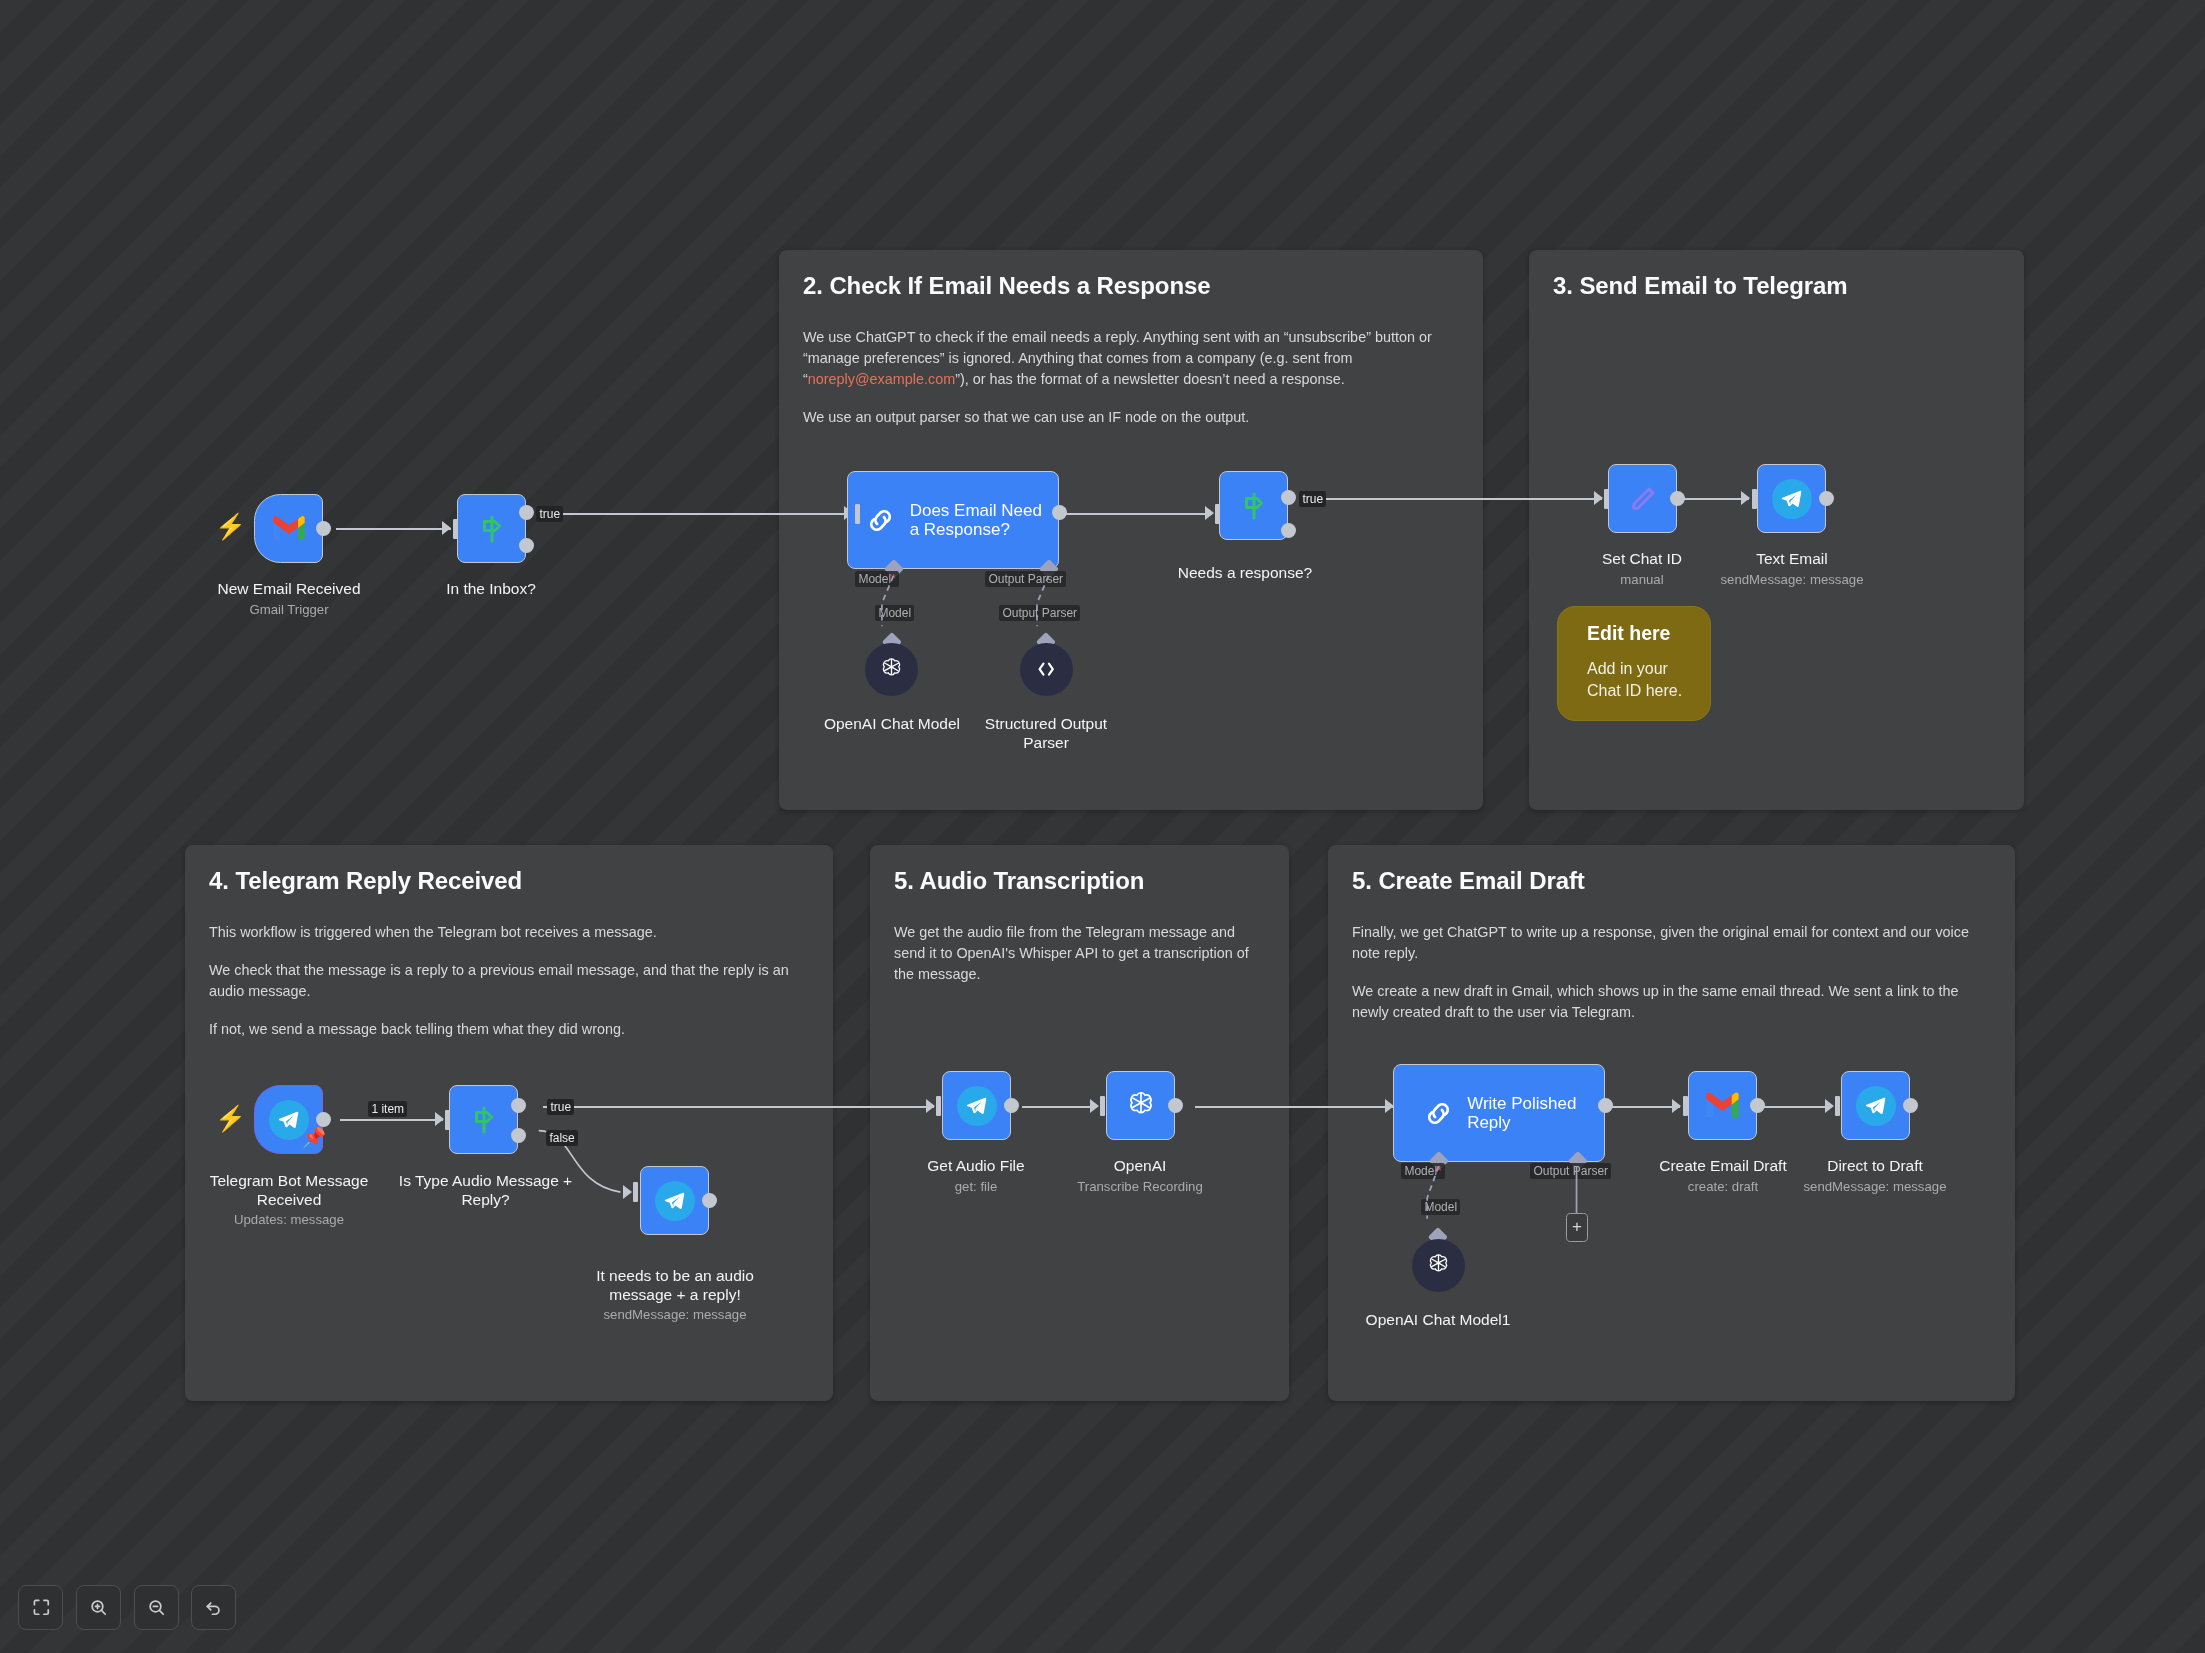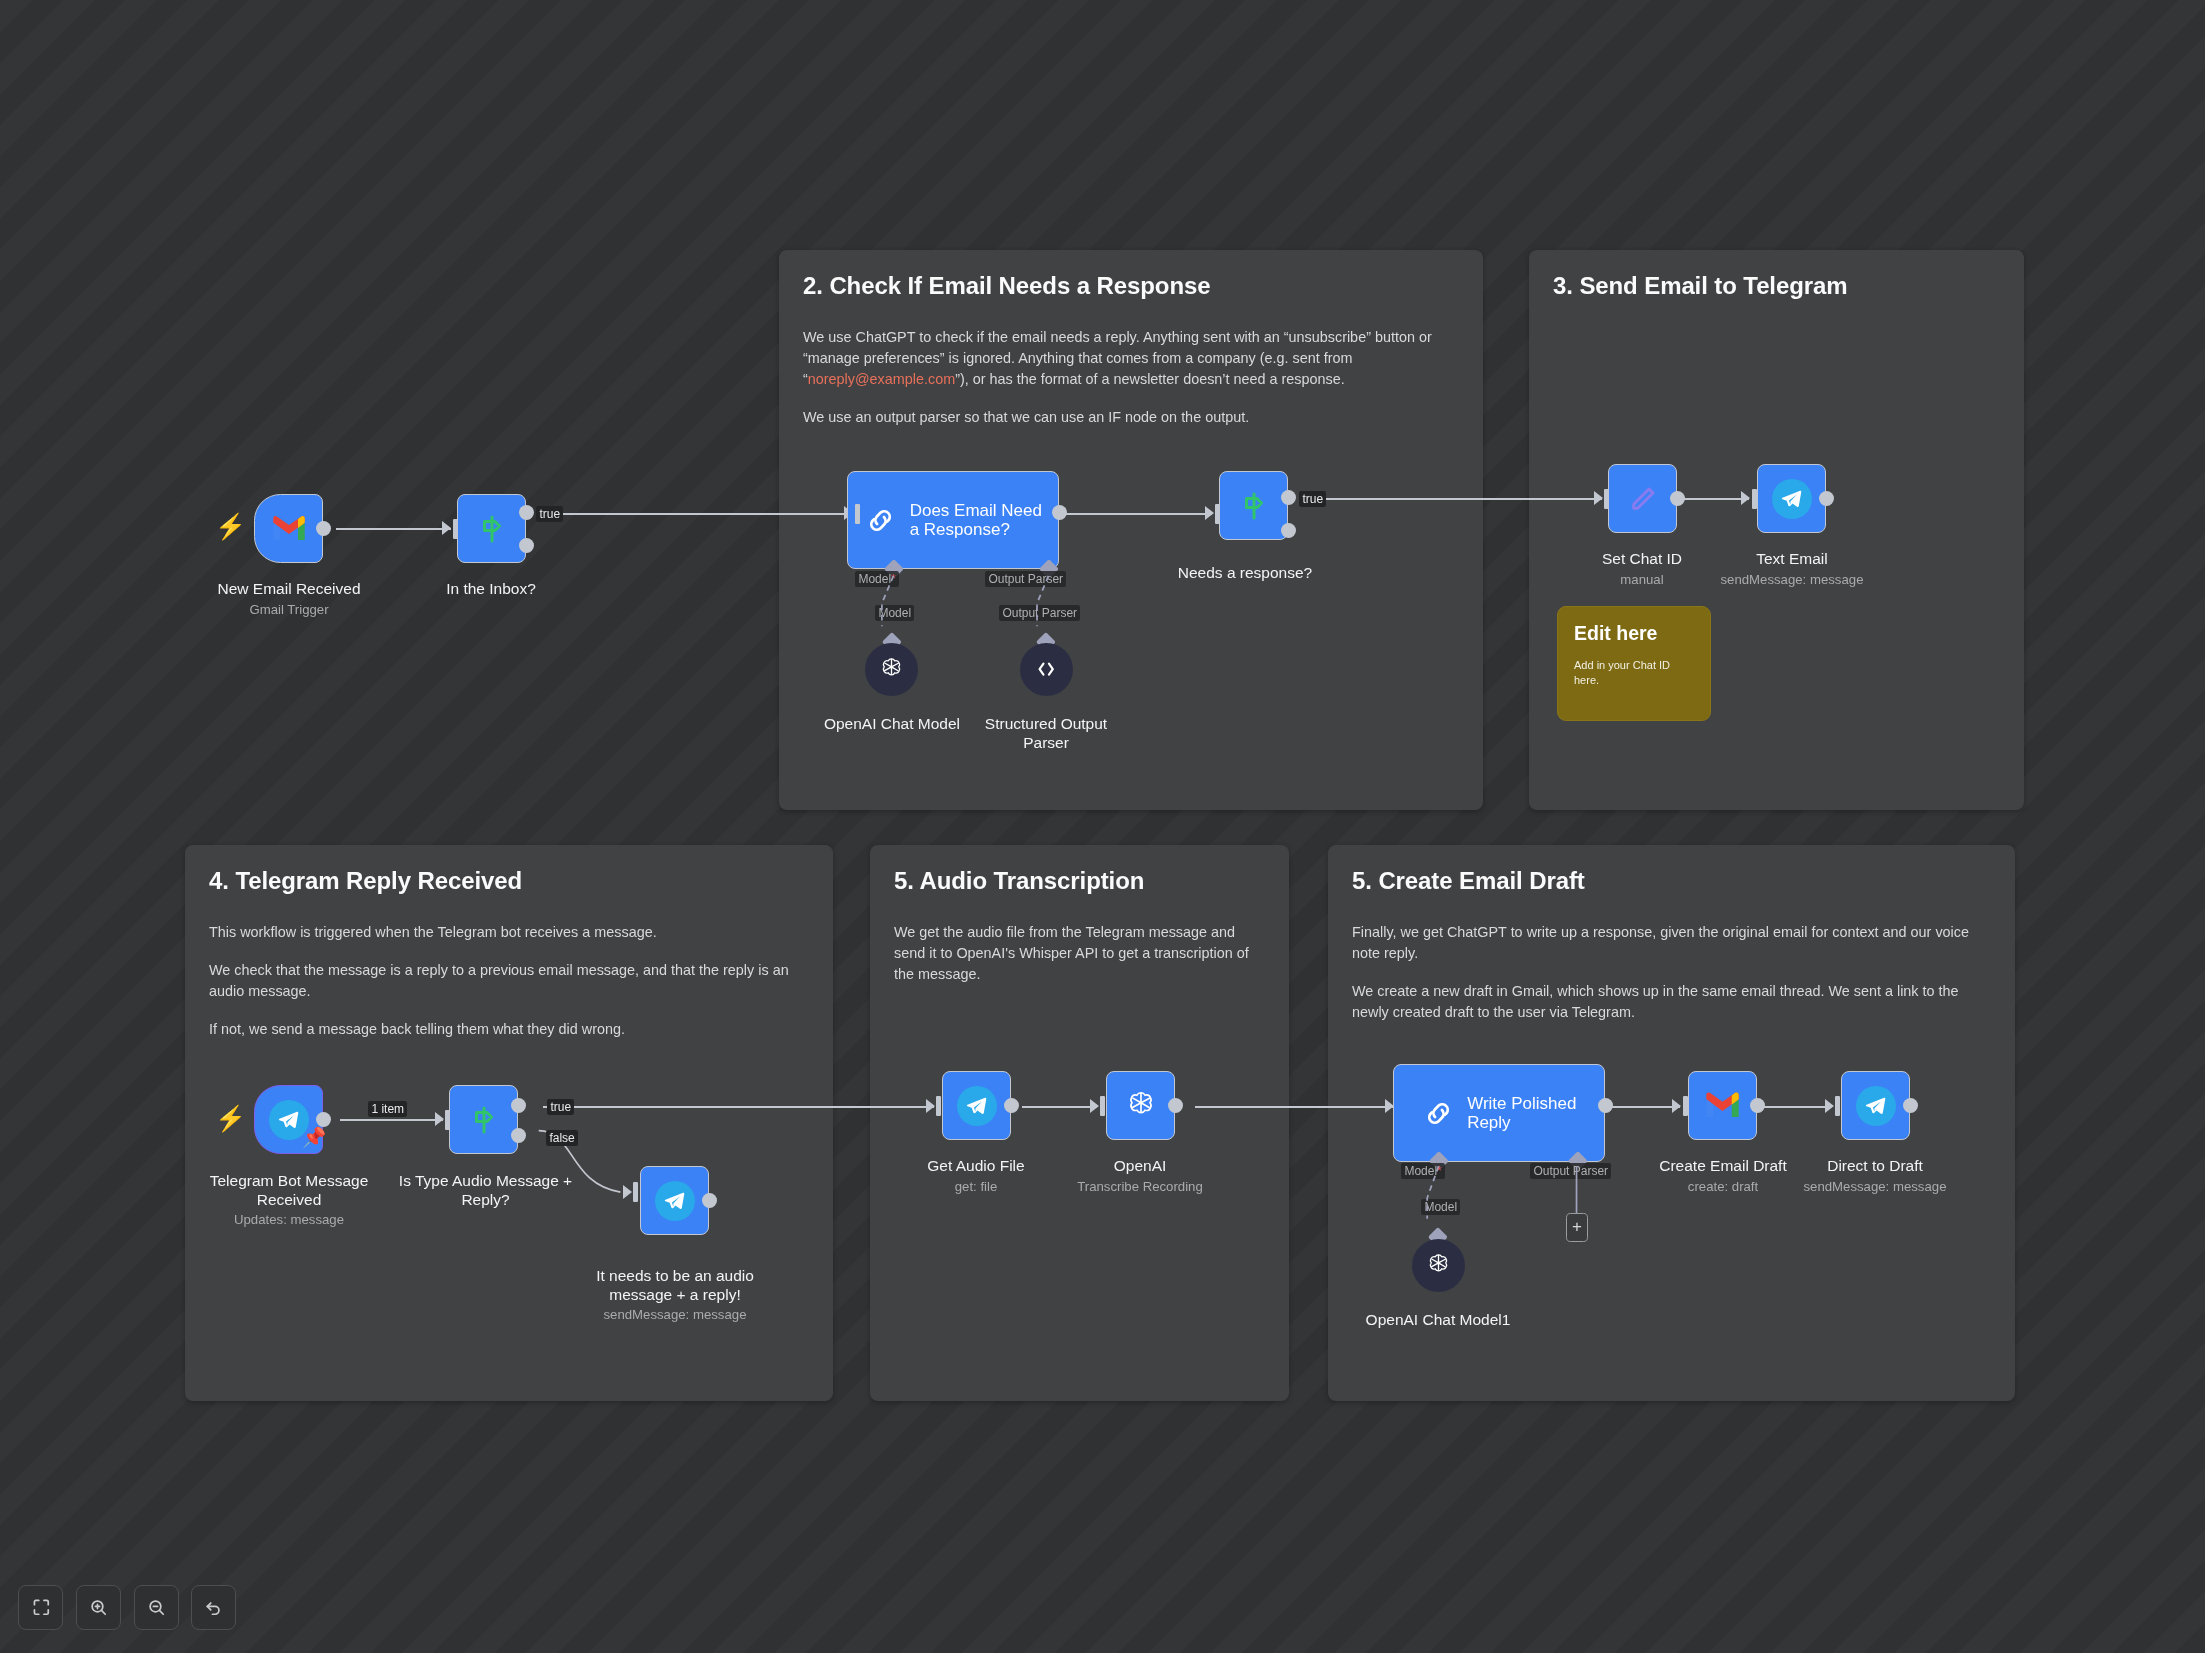--- a/index.html
+++ b/index.html
@@ -30,25 +30,25 @@
   }
   .sticky p {
     font-size:14.4px; line-height:1.46; color:#d8d9da;
     margin-bottom:17px; font-weight:400;
   }
   .sticky p:last-child { margin-bottom:0; }
   .sticky a.red { color:#e8705a; text-decoration:none; }
 
   
   .note {
-    position:absolute; background:#7d6a13; border-radius:9px;
-    padding:15px 16px 17px 16px; border:0.6px solid #8a7516;
+    position:absolute; background:#7d6a13; border-radius:18px;
+    padding:15px 16px 17px 29px; border:0.6px solid #8a7516;
   }
   .note h3 { font-size:19.5px; font-weight:700; color:#ffffff; margin-bottom:12.6px; }
-  .note p { font-size:11px; line-height:1.4; color:#f2f0e4; }
+  .note p { font-size:16px; line-height:1.4; color:#f2f0e4; }
 
   
   .node {
     position:absolute;
     background:#3b82f6;
     border:1.7px solid #c3c7cf;
     border-radius:8px;
     display:flex; align-items:center; justify-content:center;
   }
   .node.trigger { border-radius:26.4px 8px 8px 26.4px; }

